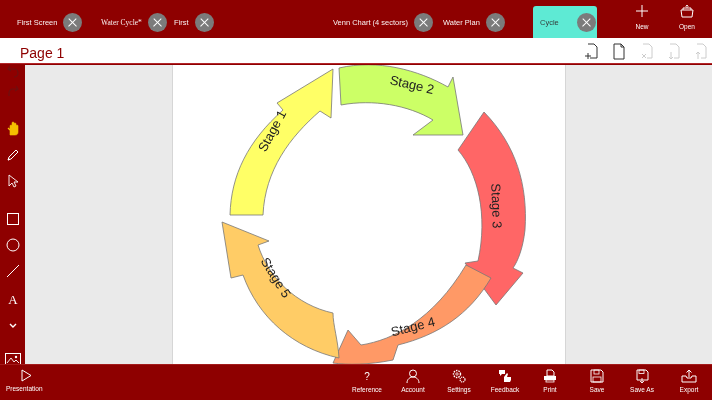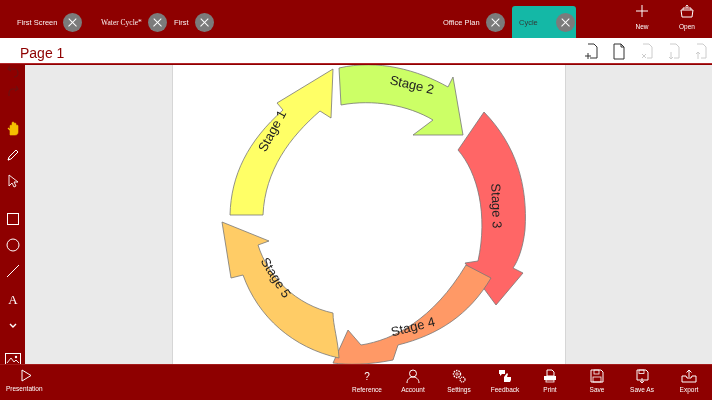--- a/index.html
+++ b/index.html
@@ -7,21 +7,21 @@
   .app { position: relative; width: 712px; height: 400px; background: #8e0000; border-radius: 26px; }
 
   
   .tabbar { position: absolute; left: 0; top: 0; width: 712px; height: 38px; background: #8e0000; }
   .tab { position: absolute; top: 6px; height: 32px; display: flex; align-items: center; color: #ffffff; font-size: 7.5px; padding-left: 17px; }
   .tab .tab-label { white-space: nowrap; opacity: 0.95; }
   .tab .tab-close { width: 19px; height: 19px; border-radius: 50%; background: #7b7b7b; margin-left: 6px; position: relative; cursor: pointer; }
   .tab .tab-close::before, .tab .tab-close::after { content: ""; position: absolute; left: 4px; top: 9px; width: 11px; height: 1.3px; background: #fff; }
   .tab .tab-close::before { transform: rotate(45deg); }
   .tab .tab-close::after { transform: rotate(-45deg); }
-  .tab.active { background: #14b8a6; color: #333; border-radius: 3px 3px 0 0; }
+  .tab.active { background: #5eead4; color: #333; border-radius: 3px 3px 0 0; margin-left: 21px; }
 
   .topbtn { position: absolute; top: 4px; width: 40px; height: 34px; color: #fff; text-align: center; font-size: 6.5px; }
   .topbtn svg { display: block; margin: 0 auto 5px auto; }
 
   
   .pagebar { position: absolute; left: 0; top: 38px; width: 712px; height: 26px; background: #ffffff; border-bottom: 1px solid #b3262a; }
   .page-title { position: absolute; left: 20px; top: 7px; font-size: 14px; font-weight: normal; color: #8e0000; }
   .page-icons { position: absolute; right: 0; top: 4px; height: 18px; }
   .page-icon { position: absolute; top: 0; width: 14px; height: 18px; }
 
@@ -50,22 +50,26 @@
       <span class="tab-close"></span>
     </div>
     <div class="tab" style="left:84px;font-family:Liberation Serif, serif;">
       <span class="tab-label">Water Cycle*</span>
       <span class="tab-close"></span>
     </div>
     <div class="tab" style="left:157px;">
       <span class="tab-label">First</span>
       <span class="tab-close"></span>
     </div>
+    <div class="tab" style="left:316px;">
+      <span class="tab-label">Venn Chart (4 sectors)</span>
+      <span class="tab-close"></span>
+    </div>
     <div class="tab" style="left:426px;">
-      <span class="tab-label">Office Plan</span>
+      <span class="tab-label">Water Plan</span>
       <span class="tab-close"></span>
     </div>
     <div class="tab active" style="left:512px; width:64px; padding-left:7px;">
       <span class="tab-label">Cycle</span>
       <span class="tab-close" style="margin-left:18px;"></span>
     </div>
 
     <div class="topbtn" style="left:622px;">
       <svg width="14" height="14" viewBox="0 0 14 14">
         <path d="M7 1v12M1 7h12" stroke="#fff" stroke-width="1"></path>

